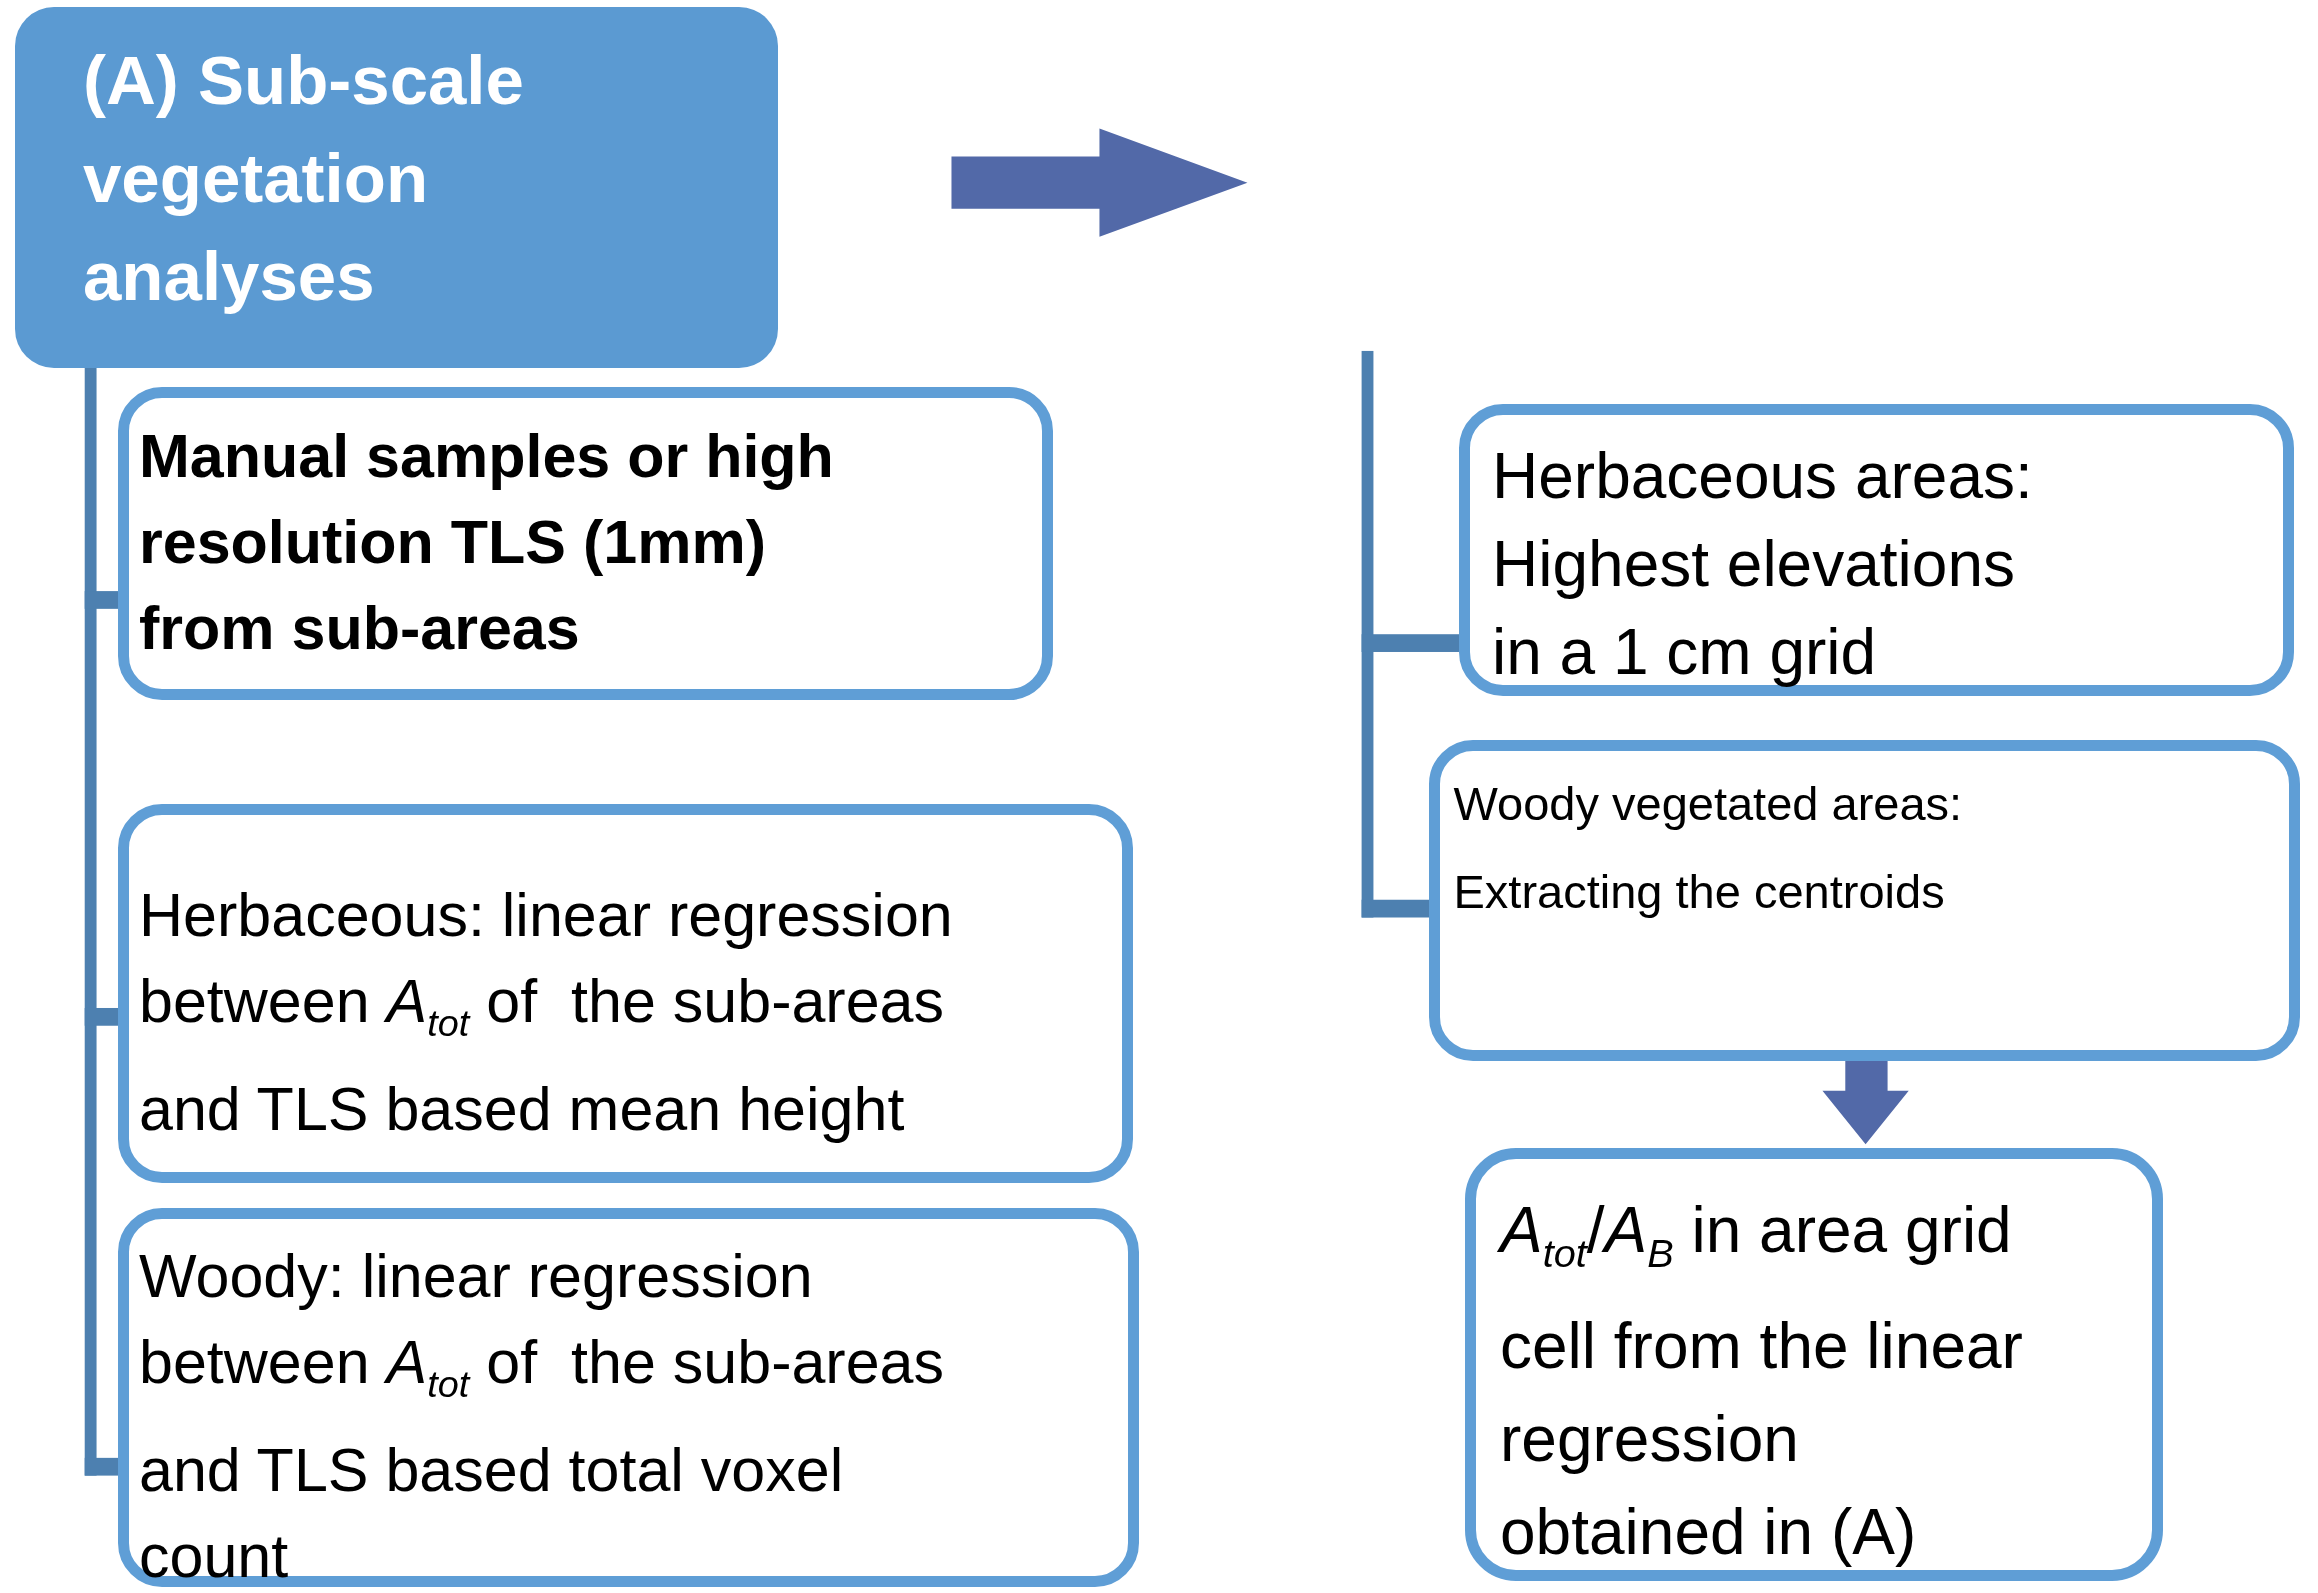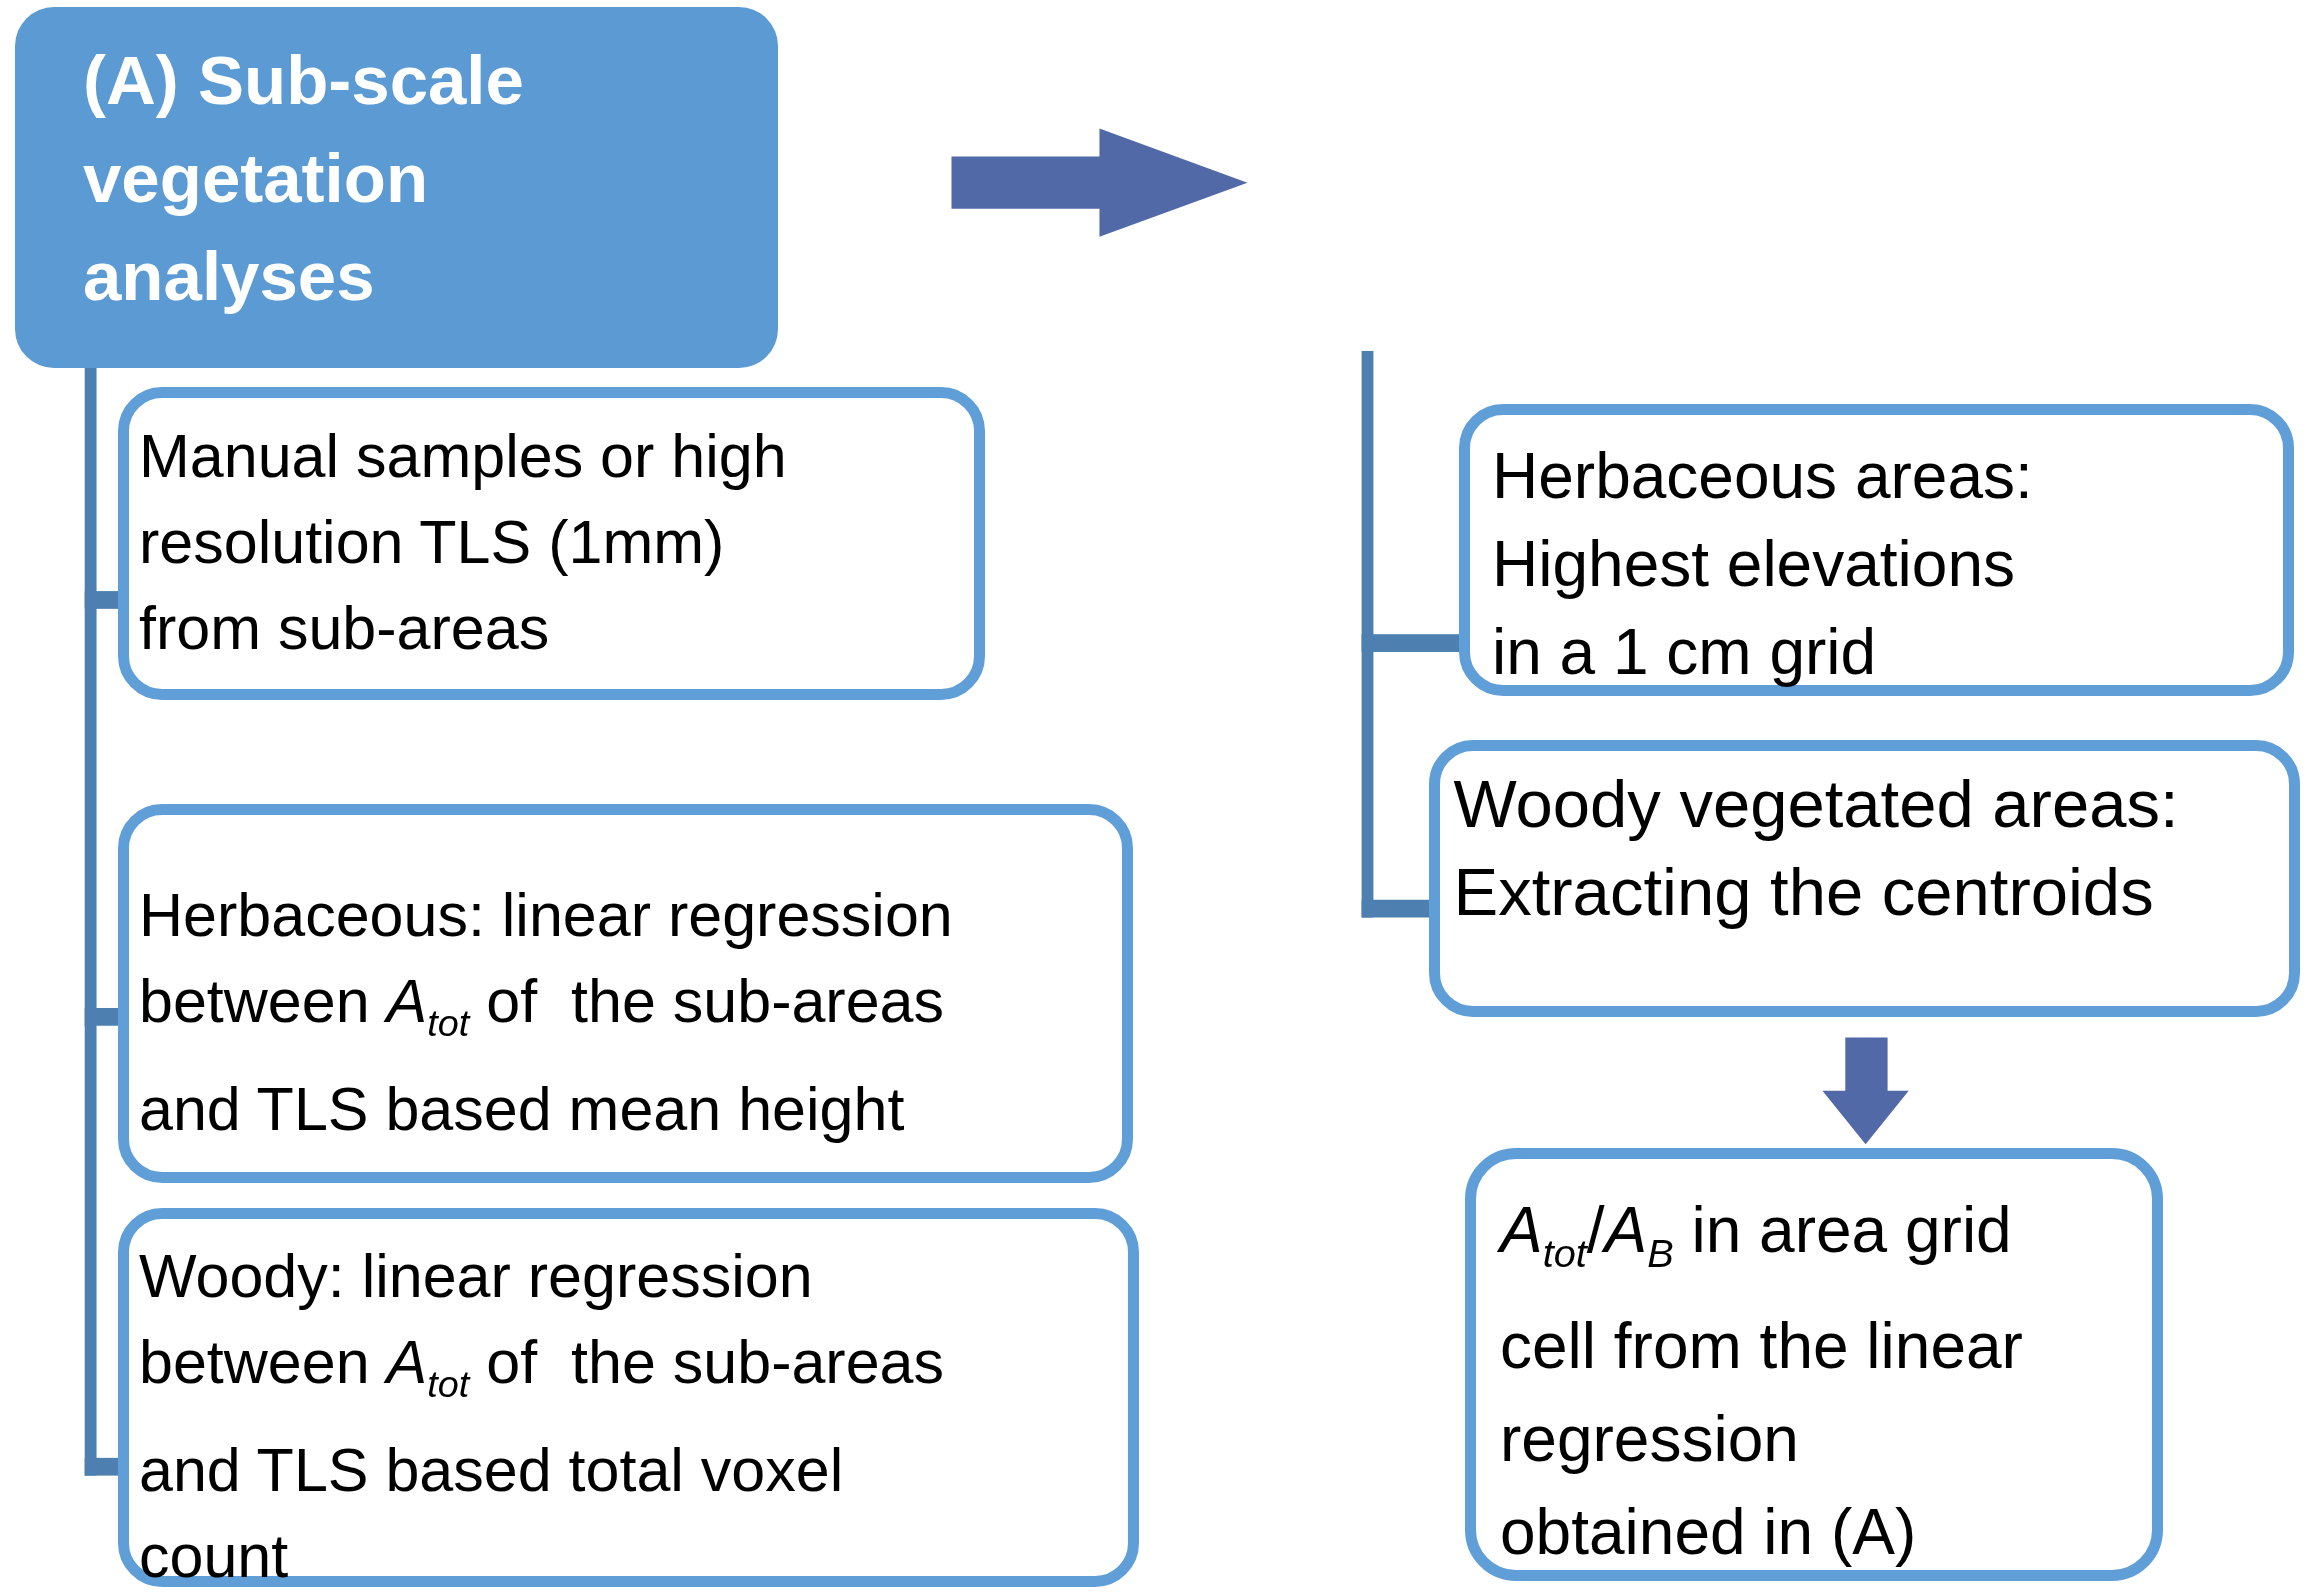--- a/index.html
+++ b/index.html
@@ -43,26 +43,26 @@
   .step-box {
     position: absolute;
     background: var(--box-fill);
     border: 11px solid var(--box-border);
     border-radius: 44px;
     font-size: 61px;
     line-height: 86px;
   }
   .step-box .tl { white-space: pre; }
 
-  #box-manual-samples        { left: 118px;  top: 387px;  width: 867px; height: 313px; padding: 15px 17px 0 10px; }
+  #box-manual-samples        { left: 118px;  top: 387px;  width: 935px; height: 313px; padding: 15px 17px 0 10px; font-weight: bold; }
   #box-herbaceous-regression { left: 118px;  top: 804px;  width: 1015px; height: 379px; padding: 57px 17px 0 10px; }
   #box-woody-regression      { left: 118px;  top: 1208px; width: 1021px; height: 379px; padding: 13.5px 17px 0 10px; }
 
   #box-herbaceous-areas { left: 1459px; top: 404px;  width: 835px;  height: 292px; padding: 17px 17px 0 22px; font-size: 64px; line-height: 88px; }
-  #box-woody-areas      { left: 1429px; top: 740px;  width: 871px; height: 277px; padding: 8.5px 17px 0 13.5px; font-size: 67px; line-height: 88px; }
+  #box-woody-areas      { left: 1429px; top: 740px;  width: 871px; height: 321px; padding: 8.5px 17px 0 13.5px; font-size: 47px; line-height: 88px; }
   #box-grid-cell-result { left: 1465px; top: 1148px; width: 698px;  height: 433px; padding: 25px 17px 0 24px; font-size: 64px; line-height: 93px; border-radius: 51px; }
 
   .seg-n { font-style: normal; }
   .seg-i { font-style: italic; }
   .seg-s { font-style: italic; font-size: 0.62em; vertical-align: -0.38em; }
 </style>
 </head>
 <body>
 
 <div class="canvas">

